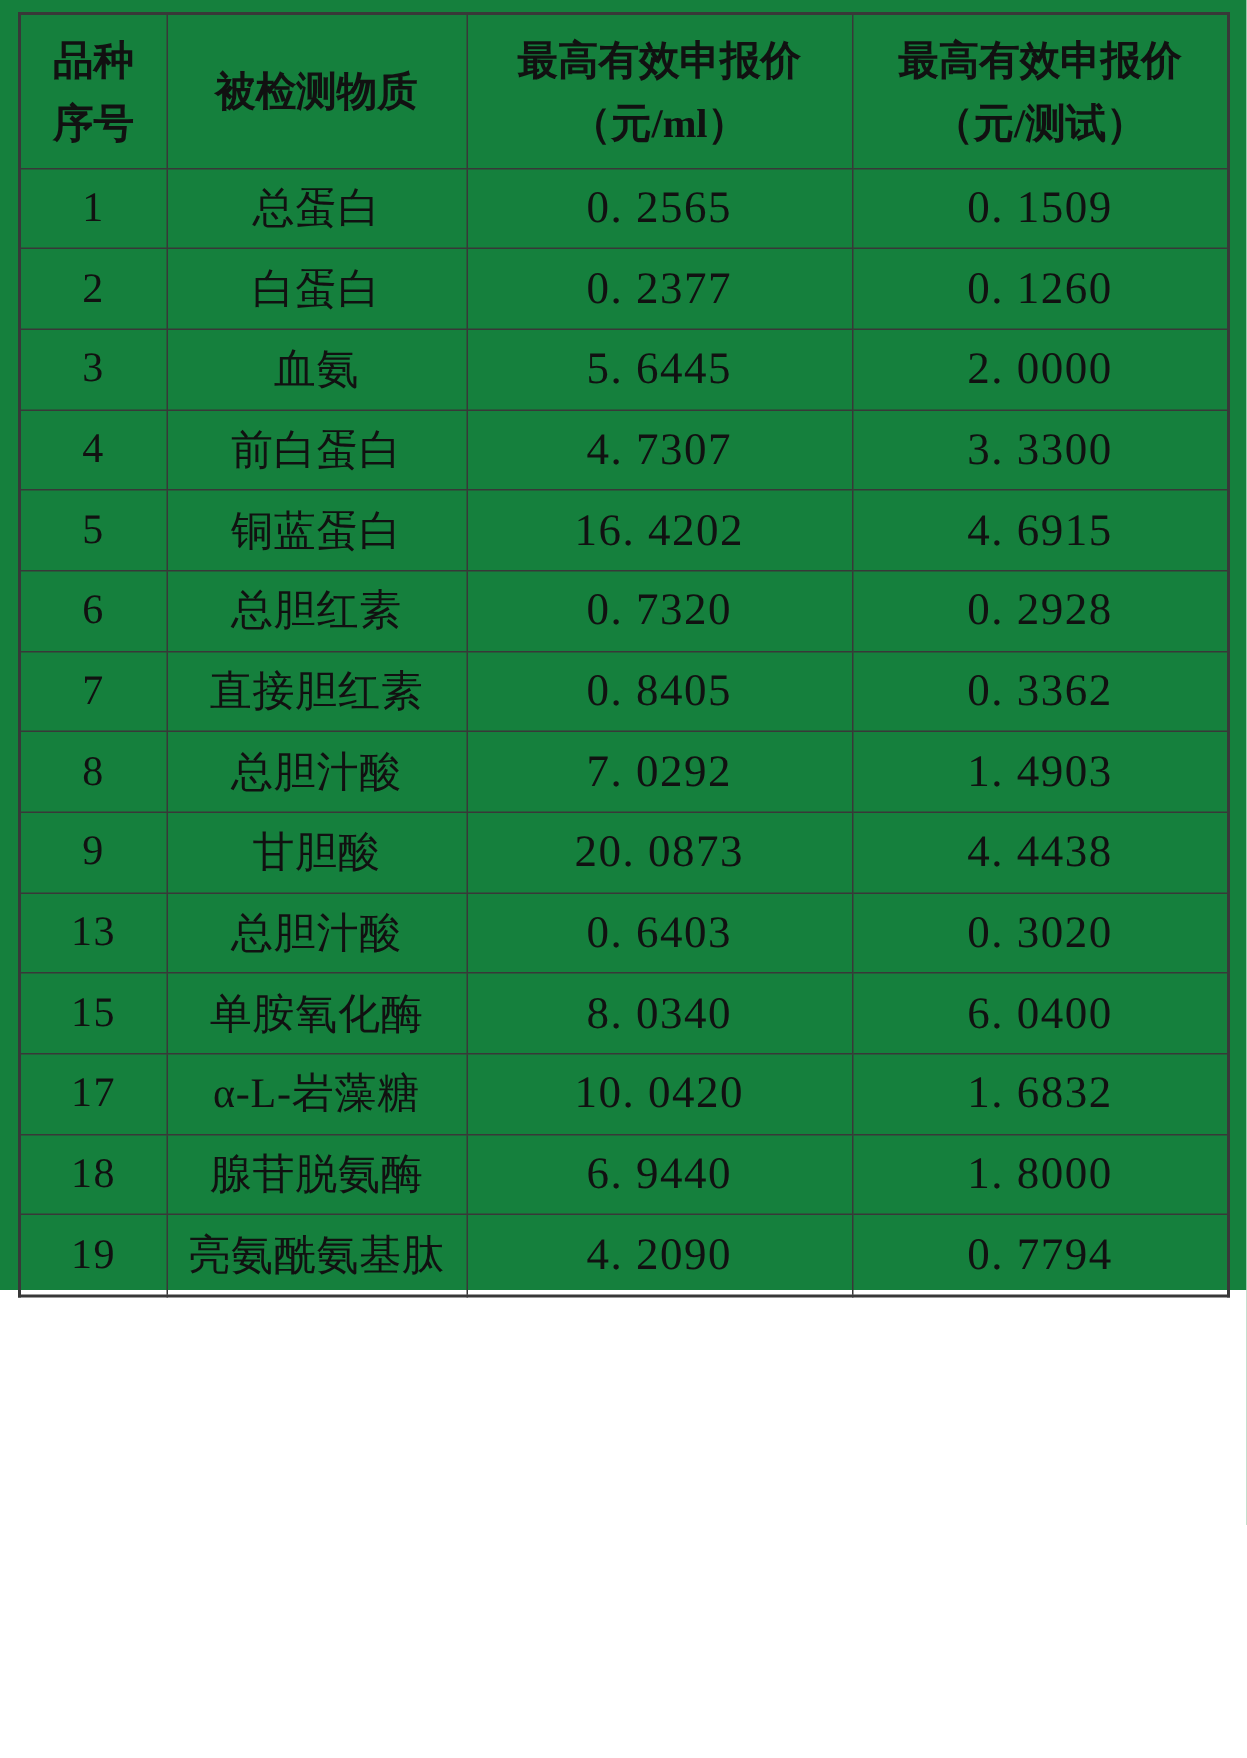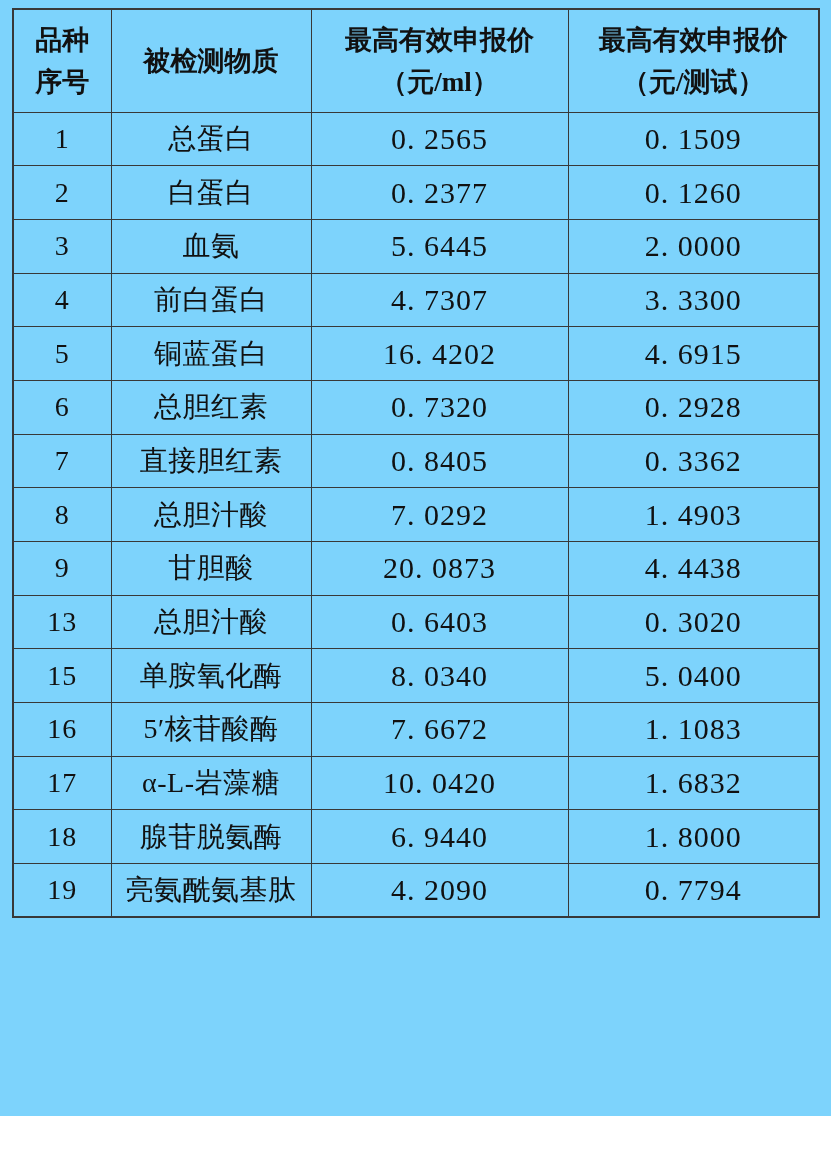--- a/index.html
+++ b/index.html
@@ -8,22 +8,22 @@
     background: #ffffff;
     width: 831px;
     height: 1172px;
     overflow: hidden;
     font-family: "Liberation Serif", "DejaVu Serif", serif;
     color: #111111;
   }
   .page {
     position: relative;
     width: 831px;
-    height: 1116px;
-    background: #7dd3fc;
+    height: 860px;
+    background: #15803d;
     font-family: Liberation Serif, serif;
   }
   table.price-table {
     position: absolute;
     left: 12px;
     top: 8px;
     width: 806px;
     border-collapse: collapse;
     table-layout: fixed;
     border: 2px solid #383838;
@@ -154,27 +154,21 @@
       <tr class="data-row">
         <td class="serial">13</td>
         <td class="substance">总胆汁酸</td>
         <td class="num">0. 6403</td>
         <td class="num">0. 3020</td>
       </tr>
       <tr class="data-row">
         <td class="serial">15</td>
         <td class="substance">单胺氧化酶</td>
         <td class="num">8. 0340</td>
-        <td class="num">5. 0400</td>
-      </tr>
-      <tr class="data-row">
-        <td class="serial">16</td>
-        <td class="substance">5′核苷酸酶</td>
-        <td class="num">7. 6672</td>
-        <td class="num">1. 1083</td>
+        <td class="num">6. 0400</td>
       </tr>
       <tr class="data-row">
         <td class="serial">17</td>
         <td class="substance">α-L-岩藻糖</td>
         <td class="num">10. 0420</td>
         <td class="num">1. 6832</td>
       </tr>
       <tr class="data-row">
         <td class="serial">18</td>
         <td class="substance">腺苷脱氨酶</td>

